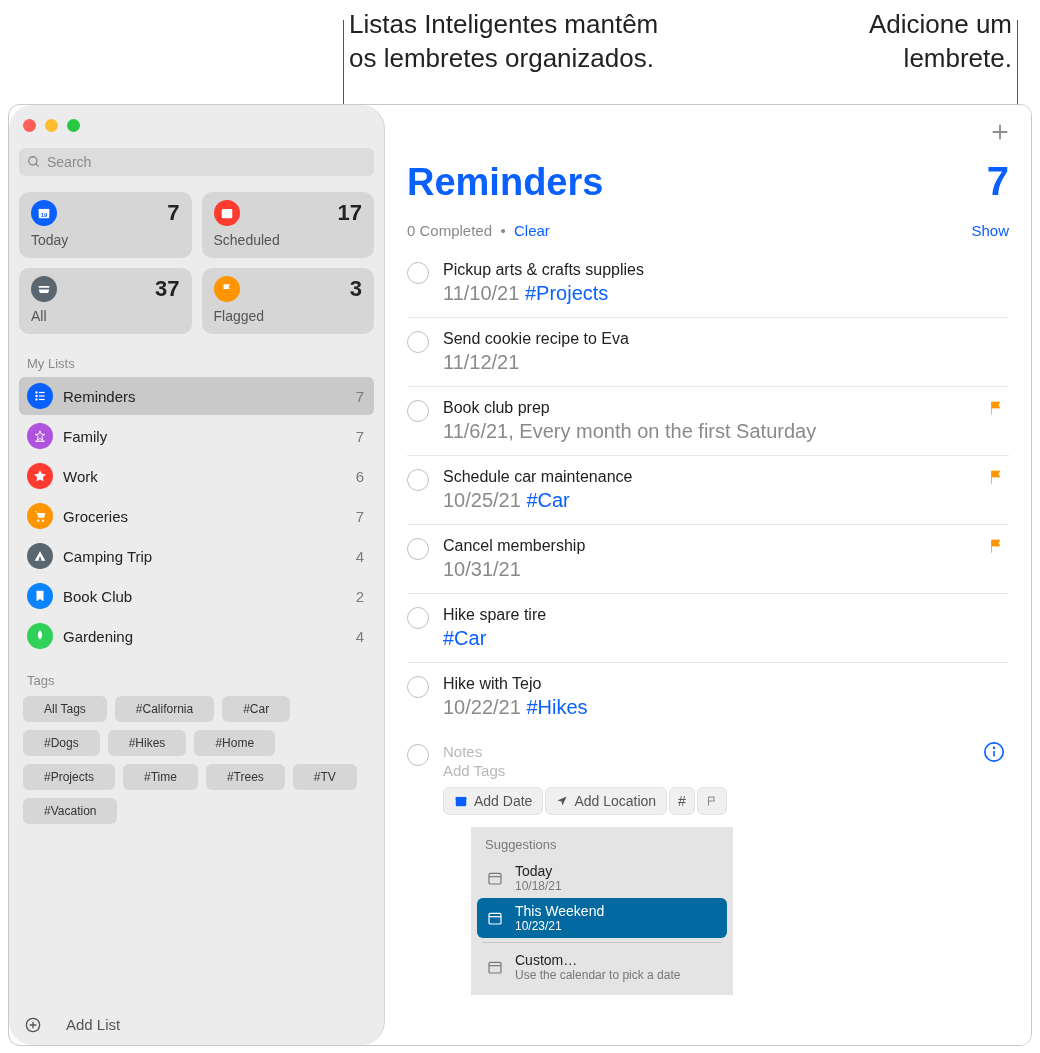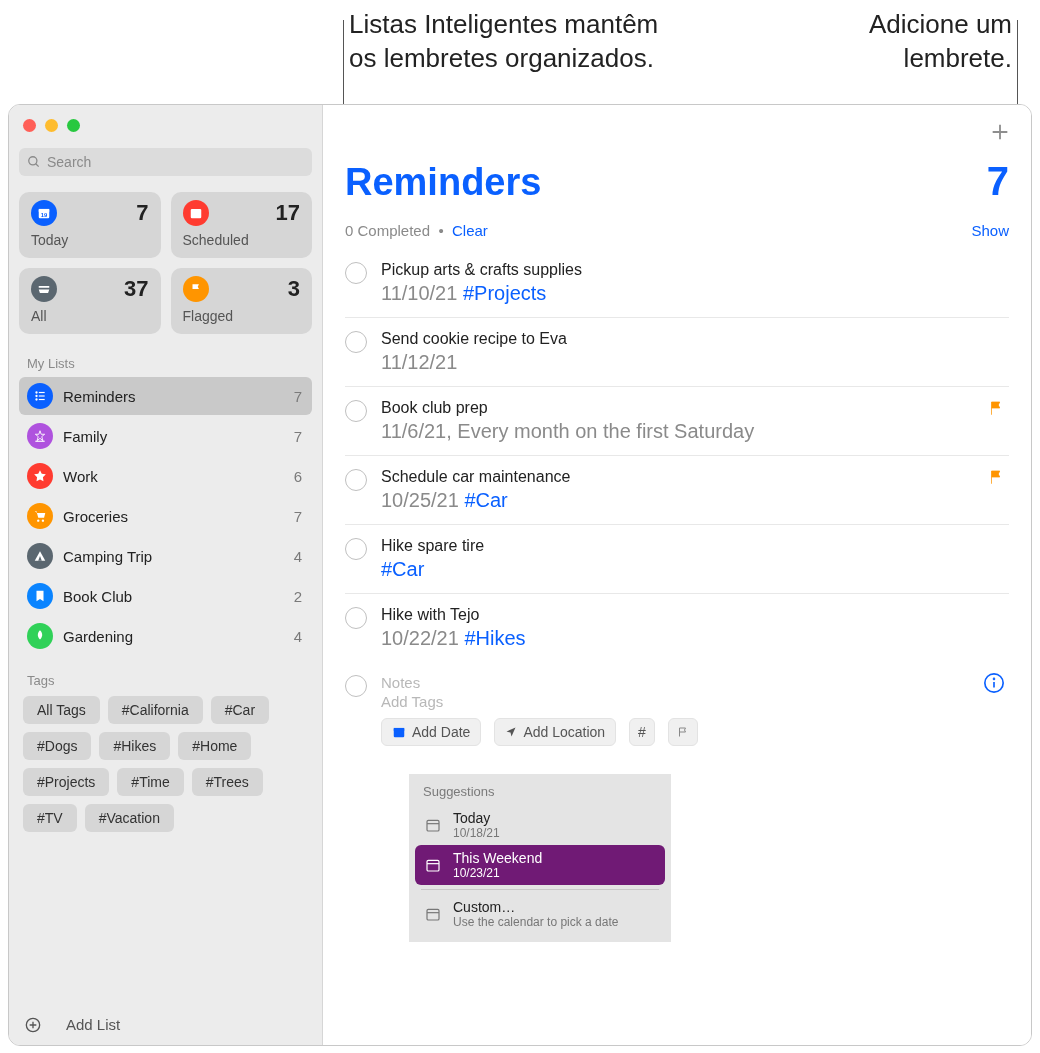--- a/index.html
+++ b/index.html
@@ -3,42 +3,42 @@
 <meta charset="utf-8">
 <style>
   * { box-sizing: border-box; margin: 0; padding: 0; }
   body { font-family: -apple-system, "Helvetica Neue", Arial, sans-serif; font-size: 14px; color: #1d1d1f; background: #fff; }
   .canvas { position: relative; width: 1040px; height: 1053px; }
   .callout { position: absolute; font-size: 26px; line-height: 1.3; color: #222; }
   .callout.right { text-align: right; }
   .callout-line { position: absolute; background: #555; }
   .window { position: absolute; left: 8px; top: 104px; width: 1024px; height: 942px; border: 1px solid #c8c8c8; border-radius: 12px; overflow: hidden; background: #fff; display: flex; }
   
-  .sidebar { width: 314px; background: #ececec; display: flex; flex-direction: column; padding: 8px 10px 8px 10px; border-right: 1px solid #d6d6d6; }
+  .sidebar { width: 376px; background: #ececec; display: flex; flex-direction: column; padding: 8px 10px 8px 10px; border-right: 1px solid #d6d6d6; border-radius: 24px; }
   .traffic { display: flex; gap: 9px; padding: 6px 4px 16px 4px; }
   .dot { width: 13px; height: 13px; border-radius: 50%; }
   .dot.red { background: #ff5f57; } .dot.yellow { background: #febc2e; } .dot.green { background: #28c840; }
   .search-wrap { position: relative; margin-bottom: 16px; }
   .search-wrap svg { position: absolute; left: 8px; top: 50%; transform: translateY(-50%); }
   .search { width: 100%; height: 28px; border: none; background: #dcdcdc; border-radius: 6px; padding: 0 8px 0 28px; font-size: 14px; color: #555; outline: none; }
   .search::placeholder { color: #8a8a8a; }
   .smart-grid { display: grid; grid-template-columns: 1fr 1fr; gap: 10px; margin-bottom: 18px; }
   .smart-card { background: #d6d6d6; border-radius: 10px; padding: 8px 12px 10px 12px; position: relative; }
   .smart-card .count { position: absolute; top: 8px; right: 12px; font-size: 22px; font-weight: 700; color: #222; }
   .smart-card .label { font-size: 14px; color: #555; margin-top: 6px; }
   .smart-icon { width: 26px; height: 26px; border-radius: 50%; display: flex; align-items: center; justify-content: center; color: #fff; font-size: 13px; }
   .section-label { font-size: 13px; color: #8a8a8a; padding: 4px 8px 6px 8px; }
   .lists { display: flex; flex-direction: column; gap: 2px; }
   .list-row { display: flex; align-items: center; gap: 10px; padding: 6px 10px 6px 8px; border-radius: 6px; }
   .list-row.selected { background: #c9c9c9; }
   .list-icon { width: 26px; height: 26px; border-radius: 50%; display: flex; align-items: center; justify-content: center; color: #fff; }
   .list-name { flex: 1; font-size: 15px; color: #222; }
   .list-count { font-size: 15px; color: #7a7a7a; }
   .tags-wrap { display: flex; flex-wrap: wrap; gap: 8px; padding: 2px 4px; }
-  .tag-chip { background: #d6d6d6; border-radius: 6px; padding: 6px 14px; font-size: 14px; color: #333; }
+  .tag-chip { background: #d6d6d6; border-radius: 6px; padding: 6px 21px; font-size: 12px; color: #333; }
   .sidebar-footer { margin-top: auto; display: flex; align-items: center; gap: 25px; padding: 8px 6px 4px; color: #555; font-size: 15px; }
   
   .main { flex: 1; position: relative; padding: 14px 22px 0 22px; background: #fff; overflow: hidden; }
   .add-btn { position: absolute; top: 16px; right: 20px; color: #8e8e8e; }
   .title-row { display: flex; align-items: baseline; justify-content: space-between; margin-top: 40px; }
   .title { font-size: 38px; font-weight: 800; color: #0a60ff; }
   .big-count { font-size: 40px; font-weight: 700; color: #0a60ff; }
   .sub-row { display: flex; align-items: center; justify-content: space-between; margin-top: 18px; font-size: 15px; }
   .completed { color: #8a8a8a; }
   .link { color: #0a60ff; text-align: center; }
@@ -46,27 +46,27 @@
   .item { display: flex; align-items: flex-start; gap: 14px; padding: 12px 0 12px 0; border-bottom: 1px solid #e8e8e8; position: relative; }
   .item:last-child { border-bottom: none; }
   .chk { width: 22px; height: 22px; border: 1.6px solid #c0c0c0; border-radius: 50%; flex-shrink: 0; margin-top: 1px; }
   .item-body { flex: 1; }
   .item-title { font-size: 16px; color: #222; margin-bottom: 3px; }
   .item-sub { font-size: 20px; color: #8a8a8a; }
   .hashtag { color: #0a60ff; }
   .flag { position: absolute; right: 4px; top: 12px; color: #ff9500; }
   .info-icn { position: absolute; right: 4px; top: 10px; color: #0a60ff; }
   .new-entry .placeholder { color: #b8b8b8; font-size: 15px; margin-bottom: 2px; }
-  .chiprow { display: flex; gap: 13px; margin-top: 8px; }
+  .chiprow { display: flex; gap: 2px; margin-top: 8px; }
   .opt-chip { background: #f0f0f0; border: 1px solid #e3e3e3; border-radius: 6px; padding: 5px 10px; font-size: 14px; color: #555; display: flex; align-items: center; gap: 6px; }
   .opt-chip.small { padding: 5px 8px; }
-  .suggestions { margin-top: 28px; margin-left: 28px; width: 262px; background: #e4e4e4; border-radius: 0; padding: 8px 6px 8px 6px; }
+  .suggestions { margin-top: 12px; margin-left: 28px; width: 262px; background: #e4e4e4; border-radius: 0; padding: 8px 6px 8px 6px; }
   .sugg-label { font-size: 13px; color: #7a7a7a; padding: 2px 8px 6px; }
   .sugg-item { display: flex; align-items: center; gap: 10px; padding: 5px 8px; border-radius: 6px; }
-  .sugg-item.sel { background: #701a75; }
+  .sugg-item.sel { background: #0369a1; }
   .sugg-item.sel .s-title, .sugg-item.sel .s-sub { color: #fff; }
   .sugg-divider { height: 1px; background: #c8c8c8; margin: 4px 6px; }
   .sugg-icn { width: 20px; height: 20px; border-radius: 4px; display:flex; align-items:center; justify-content:center; color:#777; }
   .sugg-item.sel .sugg-icn { color:#fff; }
   .s-title { font-size: 14px; color: #222; }
   .s-sub { font-size: 12px; color: #777; }
 </style>
 </head>
 <body>
 
@@ -289,20 +289,30 @@
               <div class="item-title">Schedule car maintenance</div>
     <div class="item-sub"><span>10/25/21</span> <span class="hashtag">#Car</span></div>
             </div>
             <div class="flag"><svg width="18" height="18" viewBox="0 0 24 24" fill="#ff9500">
                 <path d="M6 21V4h11l-2 4 2 4H6" stroke="#ff9500" stroke-width="1"></path>
               </svg></div>
           </div>
           <div class="item">
             <div class="chk"></div>
     <div class="item-body">
+              <div class="item-title">Cancel membership</div>
+    <div class="item-sub"><span>10/31/21</span></div>
+            </div>
+            <div class="flag"><svg width="18" height="18" viewBox="0 0 24 24" fill="#ff9500">
+                <path d="M6 21V4h11l-2 4 2 4H6" stroke="#ff9500" stroke-width="1"></path>
+              </svg></div>
+          </div>
+          <div class="item">
+            <div class="chk"></div>
+    <div class="item-body">
               <div class="item-title">Hike spare tire</div>
     <div class="item-sub"><span class="hashtag">#Car</span></div>
             </div>
           </div>
           <div class="item">
             <div class="chk"></div>
     <div class="item-body">
               <div class="item-title">Hike with Tejo</div>
     <div class="item-sub"><span>10/22/21</span> <span class="hashtag">#Hikes</span></div>
             </div>

